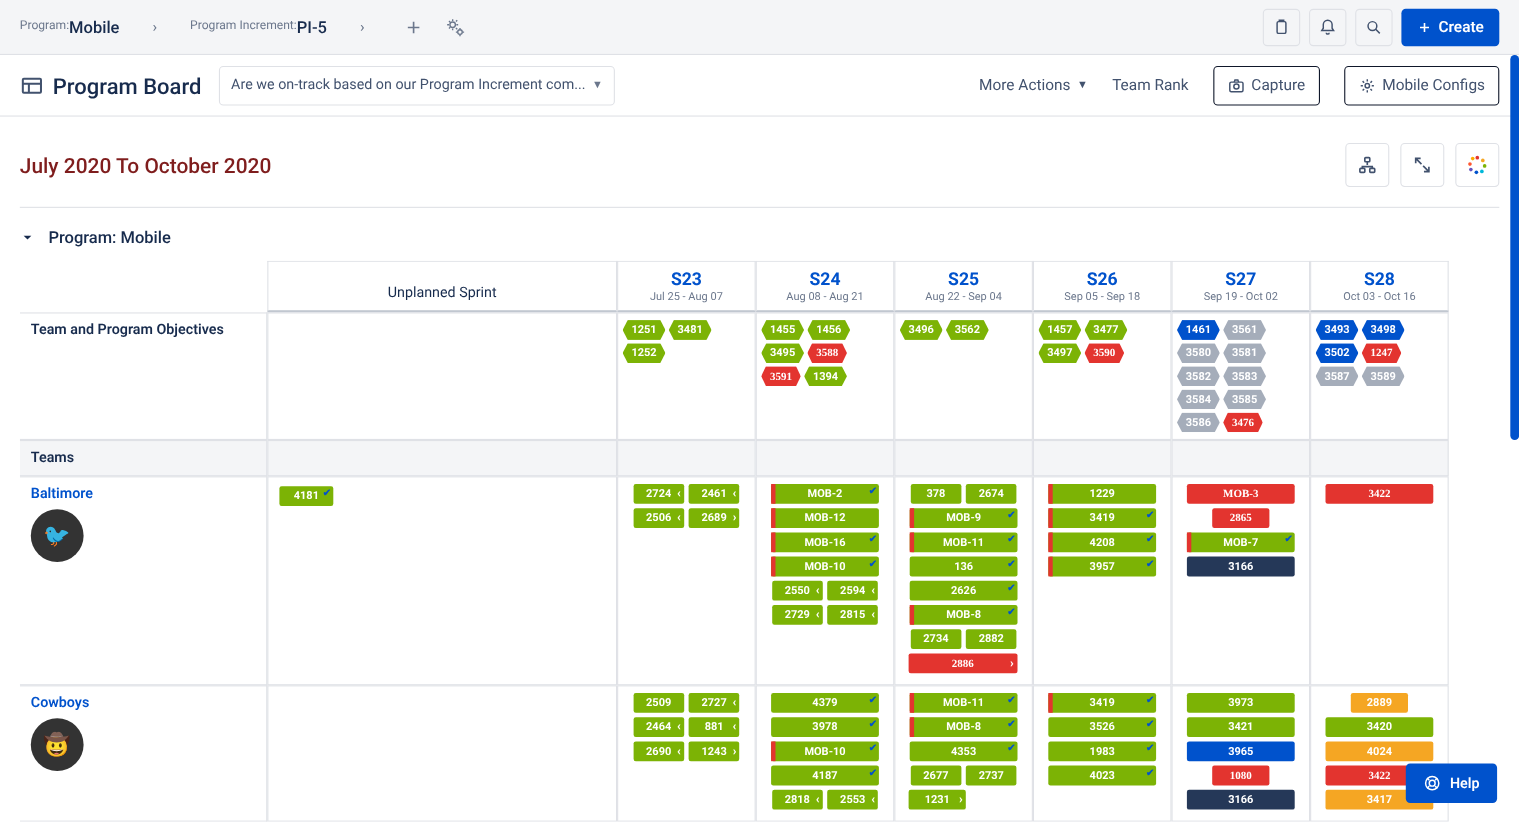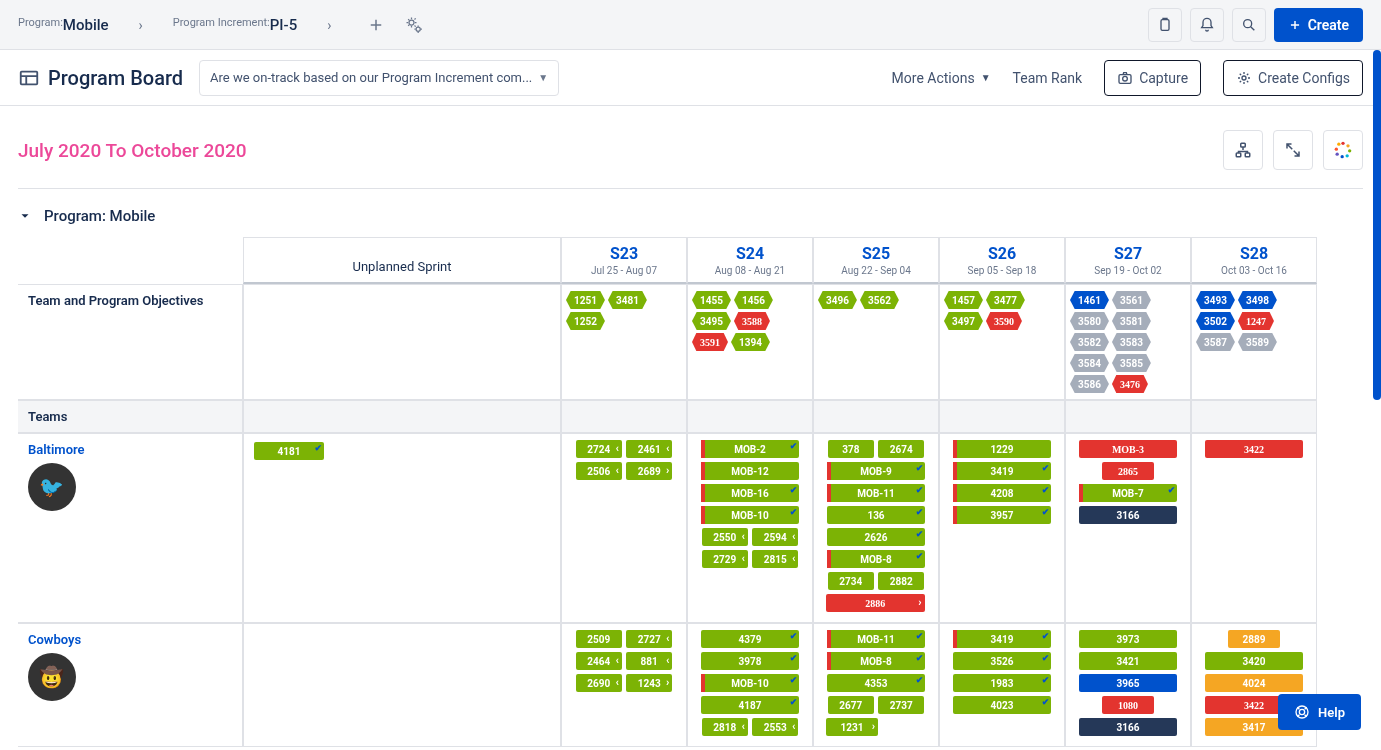--- a/index.html
+++ b/index.html
@@ -22,21 +22,21 @@
   .page-title{font-size:20px;font-weight:500;color:#172B4D;display:flex;align-items:center;gap:8px;}
   .page-title svg{width:22px;height:22px;color:#42526E;}
   .prompt{border:1px solid #DFE1E6;border-radius:4px;height:36px;width:360px;display:flex;align-items:center;padding:0 10px;color:#42526E;font-size:13px;cursor:pointer;justify-content:space-between;}
   .prompt .caret{color:#6B778C;font-size:10px;}
   .tb-right{margin-left:auto;display:flex;align-items:center;gap:22px;}
   .tb-link{color:#42526E;font-size:14px;display:flex;align-items:center;gap:6px;cursor:pointer;}
   .tb-outlined{border:1px solid #0f172a;border-radius:4px;height:36px;padding:0 12px;display:flex;align-items:center;gap:6px;color:#42526E;cursor:pointer;font-size:14px;}
 
   
   .subheader{padding:24px 18px 10px 18px;display:flex;align-items:center;}
-  .subheader h2{font-size:19px;font-weight:500;color:#ec4899;}
+  .subheader h2{font-size:19px;font-weight:500;color:#7f1d1d;}
   .sh-btns{margin-left:auto;display:flex;gap:10px;}
   .sq-btn{width:40px;height:40px;border:1px solid #DFE1E6;border-radius:4px;display:flex;align-items:center;justify-content:center;color:#42526E;cursor:pointer;}
 
   .divider{height:1px;background:#DFE1E6;margin:8px 18px 0 18px;}
 
   .section-title{padding:18px 18px 12px 18px;display:flex;align-items:center;gap:12px;font-size:15px;font-weight:500;color:#172B4D;}
   .section-title .chev{transform:rotate(0deg);}
 
   
   .board-wrap{padding:0 18px;}
@@ -168,21 +168,21 @@
             <circle cx="12" cy="13" r="3.5"></circle>
             <path d="M9 7 10 4h4l1 3"></path>
           </svg>
         <span>Capture</span>
       </div>
       <div class="tb-outlined">
         <svg width="16" height="16" viewBox="0 0 24 24" fill="none" stroke="currentColor" stroke-width="2">
             <circle cx="12" cy="12" r="3"></circle>
             <path d="M12 3v3M12 18v3M3 12h3M18 12h3M5.6 5.6l2.1 2.1M16.3 16.3l2.1 2.1M5.6 18.4l2.1-2.1M16.3 7.7l2.1-2.1"></path>
           </svg>
-        <span>Create Configs</span>
+        <span>Mobile Configs</span>
       </div>
     </div>
   </div>
 
   <div class="subheader">
     <h2>July 2020 To October 2020</h2>
     <div class="sh-btns">
       <div class="sq-btn">
         <svg width="18" height="18" viewBox="0 0 24 24" fill="none" stroke="currentColor" stroke-width="2">
             <rect x="9" y="3" width="6" height="5" rx="1"></rect>
@@ -327,21 +327,21 @@
       </div>
 
       <div id="team-rows">
           <div class="row">
             <div class="col-label">
               <div class="team-name">Baltimore</div>
               <div class="avatar">🐦</div>
             </div>
             <div class="col-unplanned">
               <div class="cards-col" style="align-items: flex-start;">
-                <div class="card c-green" style="width: 70px;">4181<span class="chk">✔</span></div>
+                <div class="card c-green" style="width: 49px;">4181<span class="chk">✔</span></div>
               </div>
             </div>
             <div class="col-sprint">
               <div class="cards-col">
                 <div class="card-pair">
                   <div class="card c-green">2724<span class="arrow-l"></span></div>
                   <div class="card c-green">2461<span class="arrow-l"></span></div>
                 </div>
                 <div class="card-pair">
                   <div class="card c-green">2506<span class="arrow-l"></span></div>

